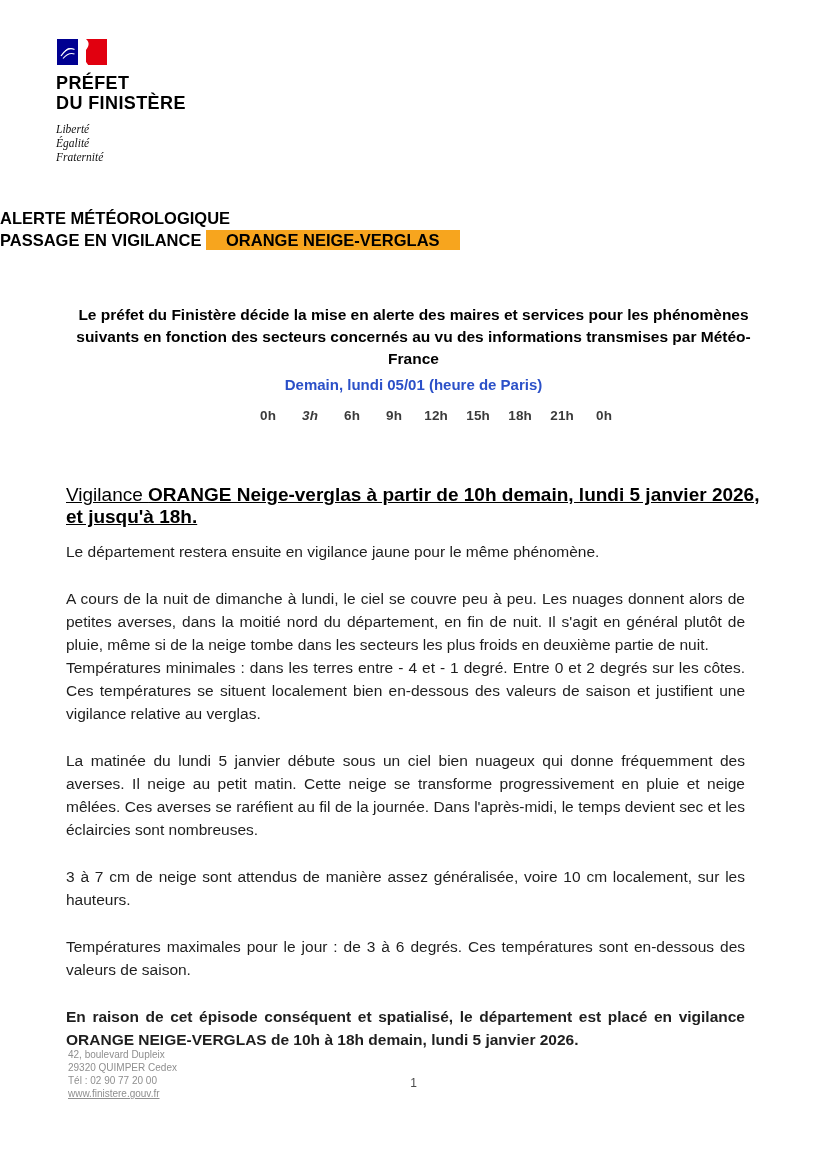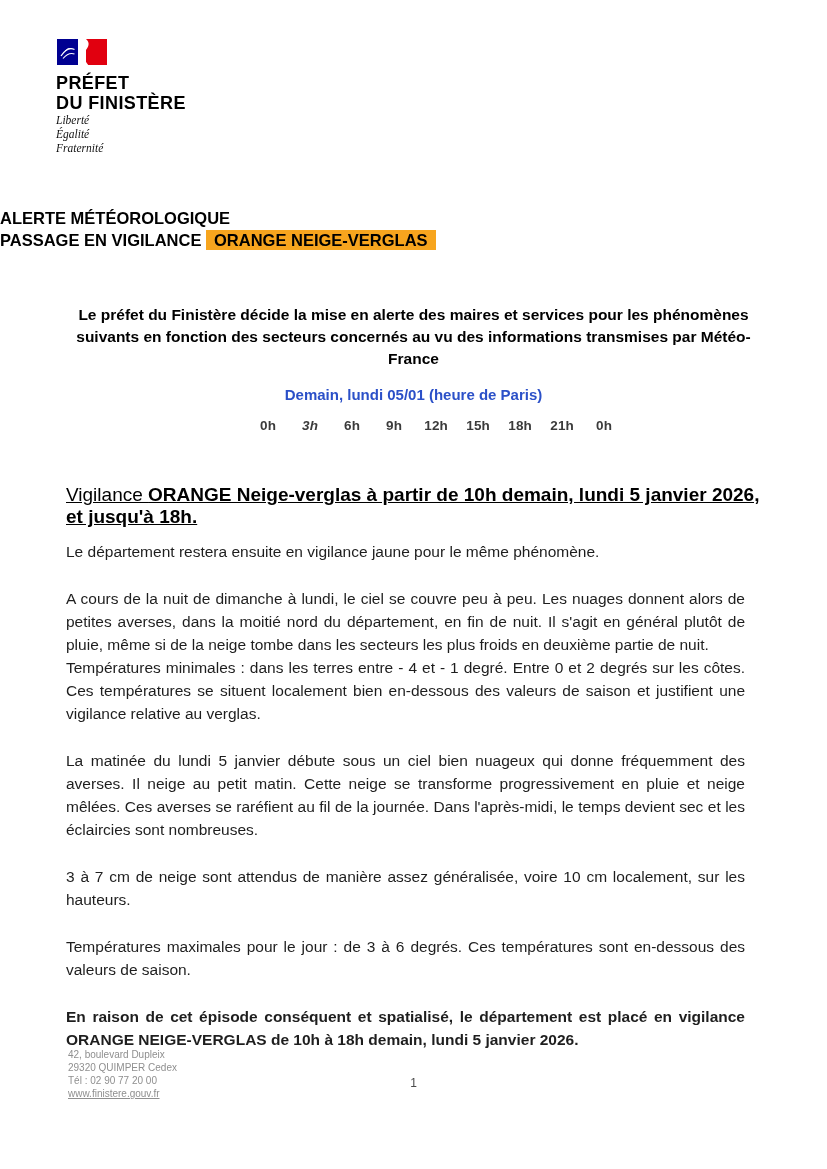--- a/index.html
+++ b/index.html
@@ -14,31 +14,31 @@
   }
   *{margin:0;padding:0;box-sizing:border-box;}
   html,body{background:#ffffff;}
   body{font-family:"Liberation Sans","DejaVu Sans",sans-serif;color:var(--ink);}
   .page{position:relative;width:827px;height:1169px;background:#fff;overflow:hidden;}
 
   
   .logo{position:absolute;top:38px;left:56px;}
   .flag{display:block;}
   .agency{margin-top:5px;font-weight:700;font-size:18px;line-height:20px;letter-spacing:.4px;color:#000;}
-  .motto{font-family:"Liberation Serif","DejaVu Serif",serif;font-style:italic;font-size:11.5px;line-height:14px;color:#111;}
+  .motto{margin-top:9px;font-family:"Liberation Serif","DejaVu Serif",serif;font-style:italic;font-size:11.5px;line-height:14px;color:#111;}
 
   
   .title-block{position:absolute;top:207px;left:0;width:100%;font-weight:700;font-size:16.5px;line-height:22px;color:#000;}
-  .hl{background:var(--hl-orange);padding:1px 8px;}
+  .hl{background:var(--hl-orange);padding:1px 20px;}
 
   
   .intro{position:absolute;top:304px;left:66px;width:695px;text-align:center;font-weight:700;font-size:15.5px;line-height:22px;color:#000;}
 
   
-  .chart{position:absolute;top:386px;left:66px;width:695px;}
+  .chart{position:absolute;top:376px;left:66px;width:695px;}
   .chart-heading{text-align:center;color:var(--heading-blue);font-weight:700;font-size:15px;}
   .tick-row{position:relative;height:17px;margin-top:15px;}
   .tick{position:absolute;top:0;transform:translateX(-50%);font-size:13.5px;font-weight:600;color:#3b3b3b;}
   .chart-row{position:relative;margin-top:11px;height:21px;}
   .row-icon{position:absolute;left:6px;top:-1px;}
   .row-label{position:absolute;left:62px;top:2px;font-size:14.5px;color:#3c3c3c;}
   .bar{position:absolute;left:202px;top:0;width:336px;height:21px;border-radius:11px;overflow:hidden;display:flex;}
   .seg{height:100%;}
 
   

